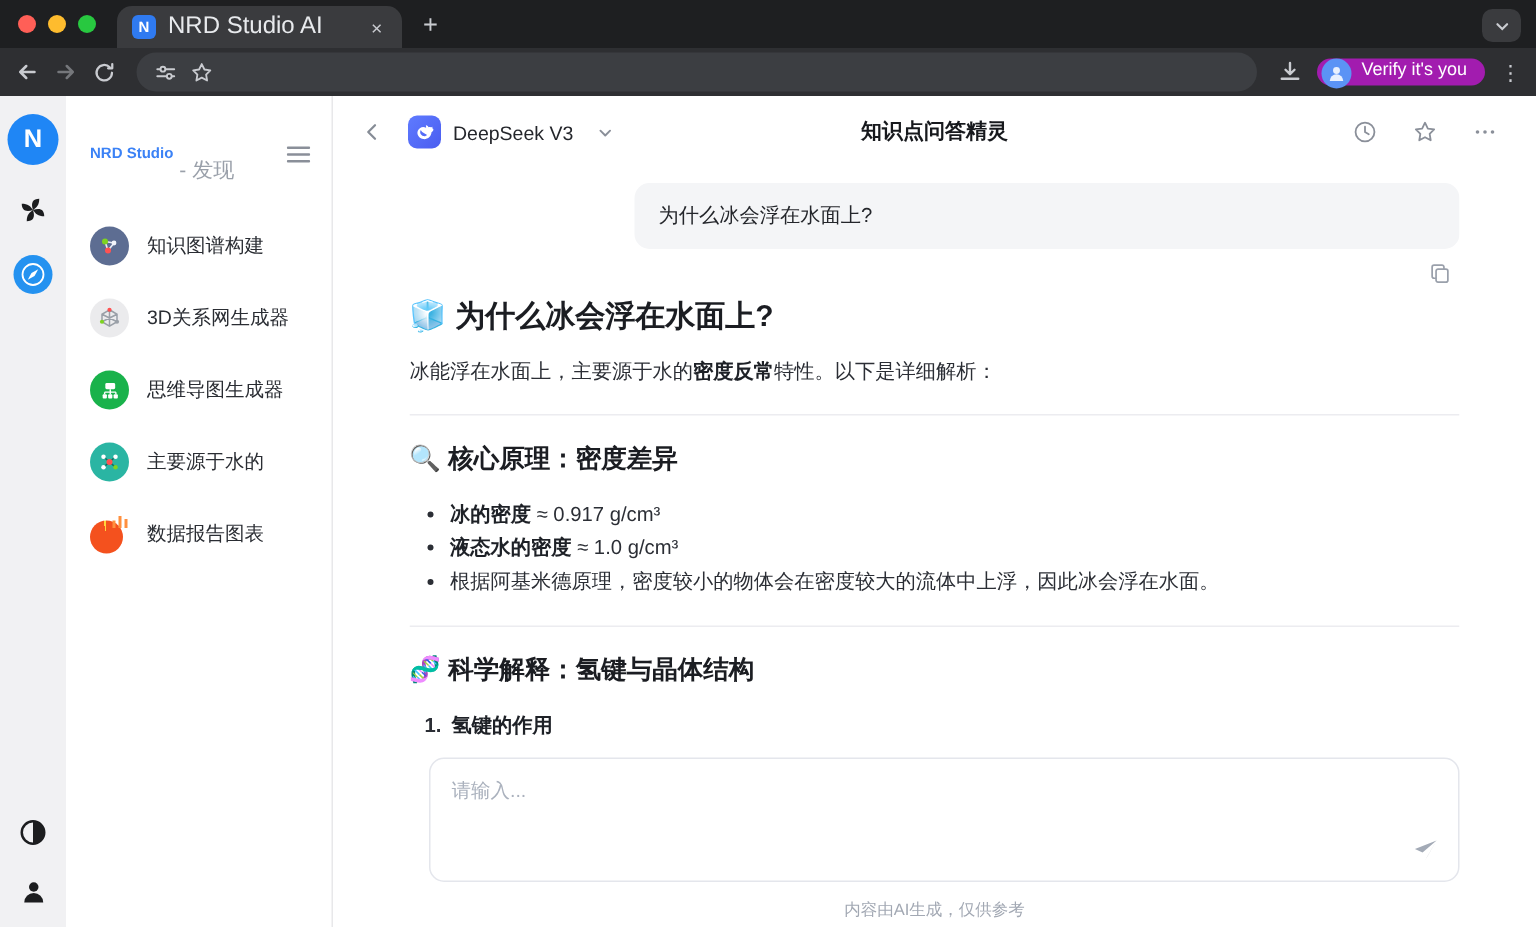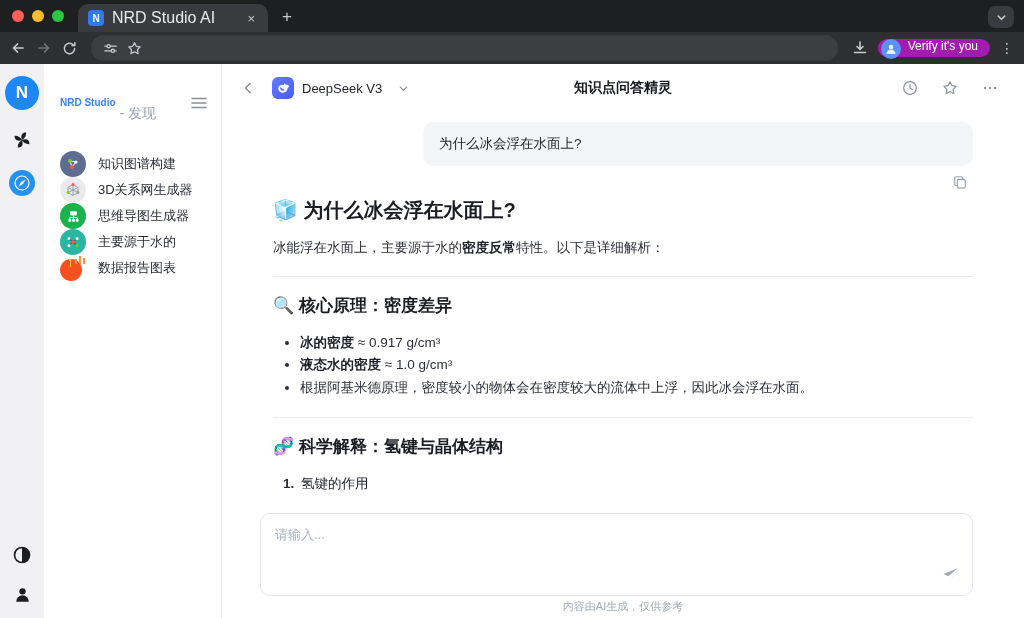--- a/index.html
+++ b/index.html
@@ -36,21 +36,21 @@
   .rail-logo { width:34px; height:34px; border-radius:50%; background:#1f86f5; color:#fff; font-weight:bold; font-size:17px; display:flex; align-items:center; justify-content:center; }
   .rail-ic { color:#1c1d1f; display:flex; }
   .compass { width:26px; height:26px; border-radius:50%; background:#2492f0; display:flex; align-items:center; justify-content:center; }
   .rail-spacer { flex:1; }
 
   .panel { width:178px; border-right:1px solid #e8e8ea; padding:18px 14px 0 16px; }
   .panel-head { display:flex; align-items:center; margin-bottom:28px; }
   .brand { font-size:10px; font-weight:bold; color:#3b82f6; white-space:nowrap; }
   .brand-suffix { font-size:14px; color:#9aa0aa; margin-left:4px; white-space:nowrap;margin-top:23px; }
   .hamburger { margin-left:auto; color:#8a8f99; }
-  .menu { display:flex; flex-direction:column; }
+  .menu { display:flex; flex-direction:column; gap:22px; }
   .menu-item { display:flex; align-items:center; gap:12px; cursor:pointer; }
   .mi-icon { width:26px; height:26px; flex:0 0 26px; }
   .mi-label { font-size:13px; color:#2a2d33; white-space:nowrap; }
   .ic-circle { width:26px; height:26px; border-radius:50%; display:flex; align-items:center; justify-content:center; }
   .pie-wrap { position:relative; width:26px; height:26px; }
   .pie { width:22px; height:22px; border-radius:50%; position:absolute; left:0; bottom:0;
          background:conic-gradient(#f4511e 350deg 40deg, #4a9df8 40deg 165deg, #ffd43b 165deg 350deg); }
   .mini-bars { position:absolute; right:1px; top:0; display:flex; gap:1.5px; align-items:flex-end; height:9px; }
   .mini-bars i { width:2.5px; background:#ff8f3e; display:block; }
 
@@ -73,24 +73,24 @@
   .md { color:#24272e; }
   .md h1 { font-size:20px; font-weight:800; margin-top:8px; color:#1b1d22; }
   .md .intro { font-size:13.5px; margin-top:13px; line-height:1.6; color:#2b2e35; }
   .md hr { border:none; border-top:1px solid #ececf0; margin:17px 0 0; }
   .md h2 { font-size:17px; font-weight:700; margin:17px 0 15px; color:#1b1d22; }
   .md ul { margin:0 0 0 27px; font-size:13.5px; line-height:1.68; color:#2b2e35; }
   .md ul li::marker { color:#2b2e35; }
   .md b { font-weight:700; color:#1e2127; }
   .oli { display:flex; font-size:13.5px; line-height:1.6; margin:0 0 11px 10px; color:#2b2e35; }
   .oli .num { font-weight:700; width:18px; flex:0 0 18px; }
-  .oli-title { font-weight:400; color:#1e2127; }
+  .oli-title { font-weight:700; color:#1e2127; }
   .oli-body { margin-top:2px; }
 
-  .input-wrap { position:absolute; left:38px; right:51px; top:441px; height:83px; background:#fff; border:1px solid #e4e6ec; border-radius:10px; padding:12px 14px;margin-top:8px; }
+  .input-wrap { position:absolute; left:64px; right:51px; top:441px; height:83px; background:#fff; border:1px solid #e4e6ec; border-radius:10px; padding:12px 14px; }
   .input-wrap textarea { width:100%; height:100%; border:none; outline:none; resize:none; font-family:inherit; font-size:13px; color:#2b2e35; background:transparent; }
   .input-wrap textarea::placeholder { color:#aab1bd; }
   .send-btn { position:absolute; right:13px; bottom:11px; color:#99a1ae; cursor:pointer; }
   .footer-note { position:absolute; left:0; right:0; bottom:4px; text-align:center; font-size:11px; color:#a2a8b3; }
 </style>
 </head>
 <body>
 
 <div class="tabstrip">
   <div class="traffic">

